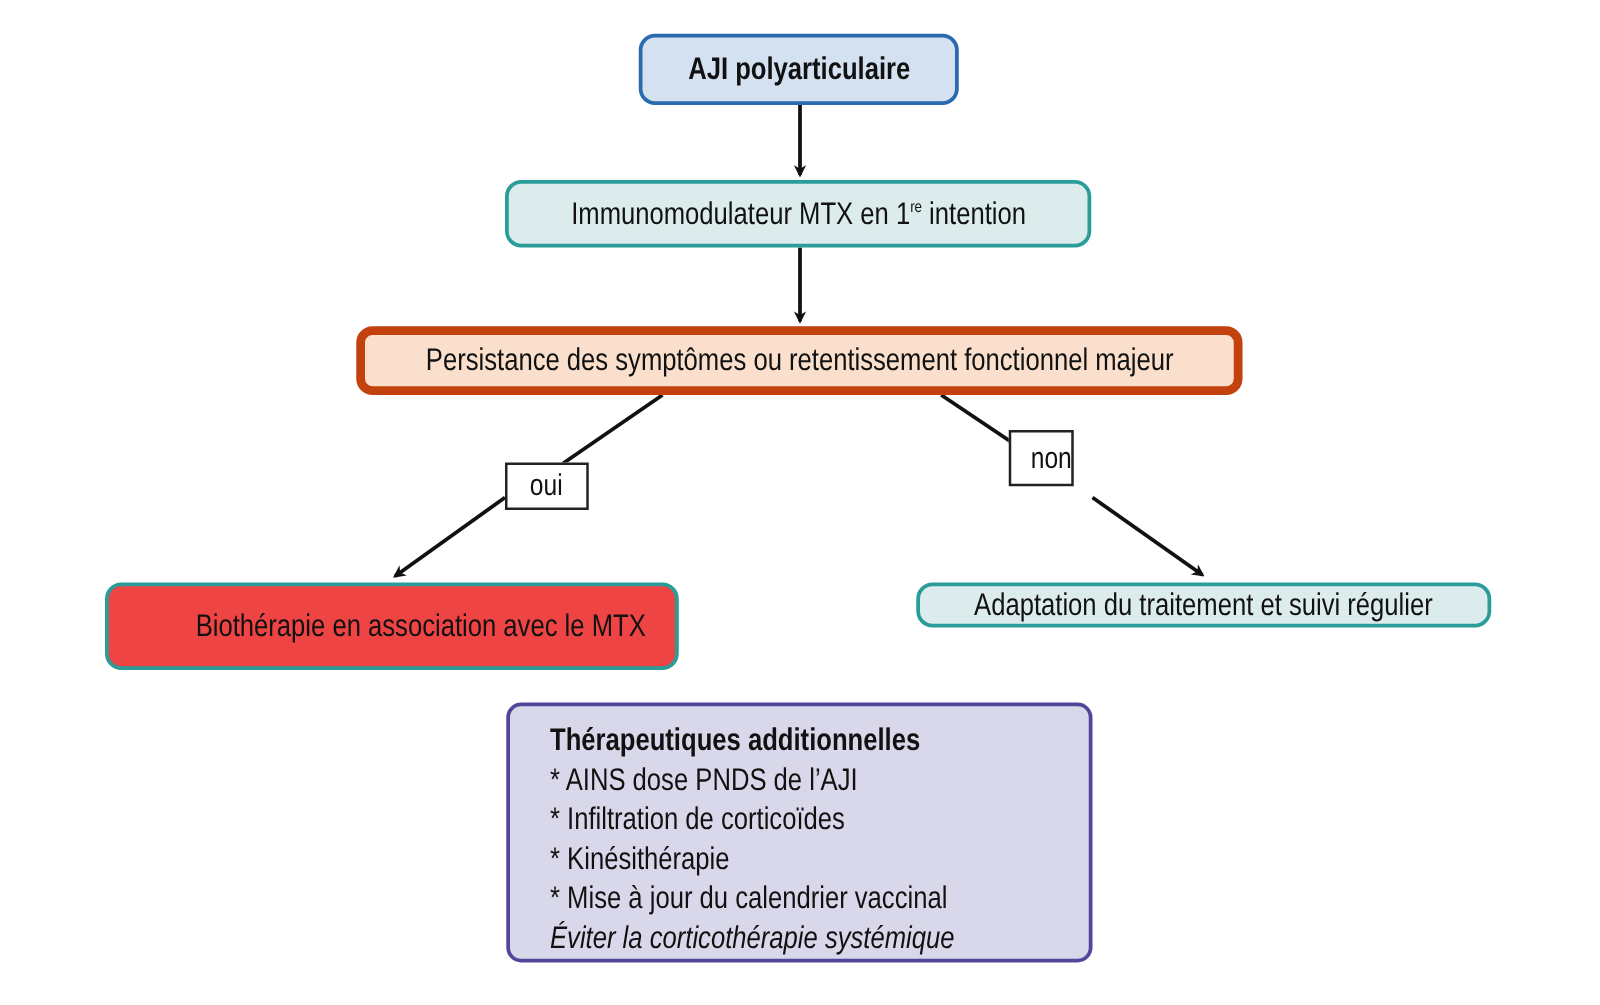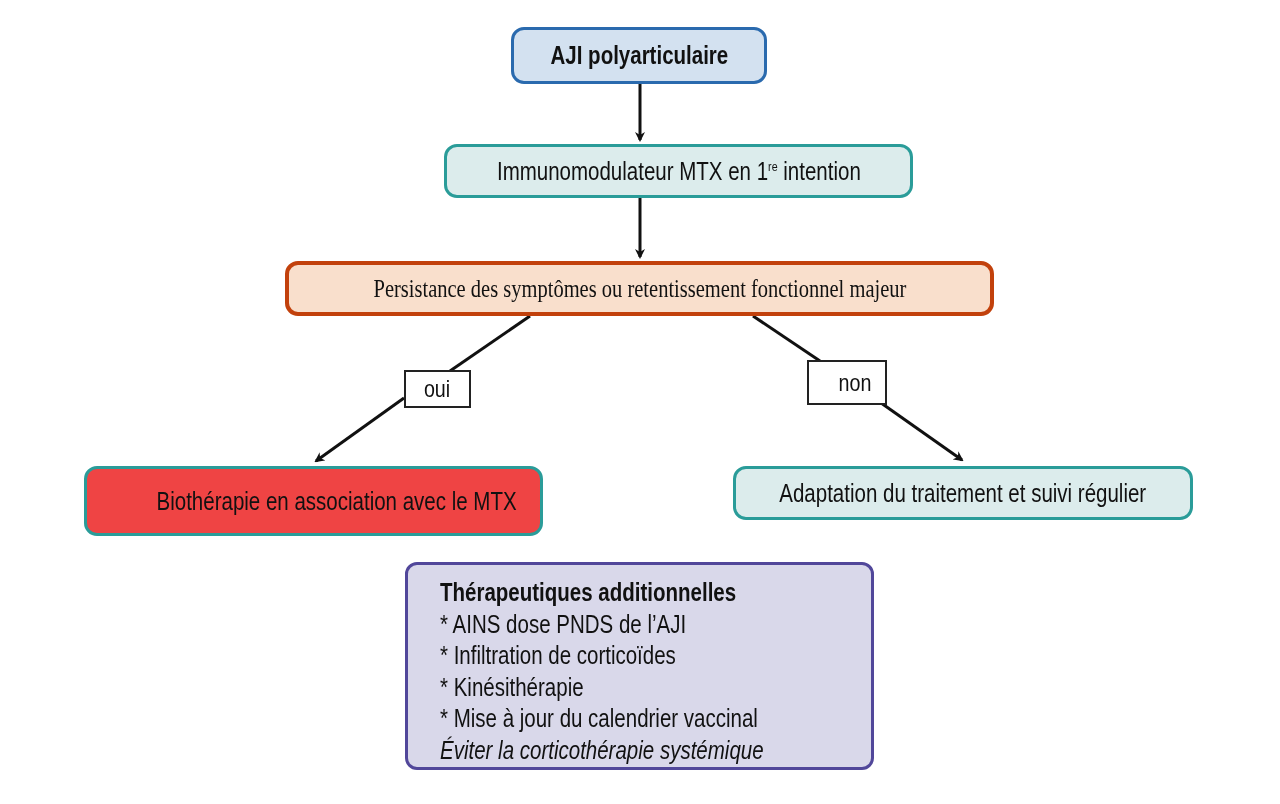--- a/index.html
+++ b/index.html
@@ -3,29 +3,29 @@
 <meta charset="utf-8">
 <style>
   html, body { margin:0; padding:0; background:#ffffff; }
   body { width:1280px; height:804px; position:relative; overflow:hidden;
          font-family:"Liberation Sans", sans-serif; color:#111; }
   .node { position:absolute; box-sizing:border-box; border-radius:13px;
           display:flex; align-items:center; justify-content:center; }
   .txt { display:inline-block; white-space:nowrap; transform:scaleX(0.82); transform-origin:center; font-size:25px; }
   #n-root { left:511px; top:27px; width:256px; height:57px; background:#d3e1f0; border:3px solid #2a6aae; }
   #n-root .txt { font-weight:bold; }
-  #n-mtx { left:404px; top:144px; width:469px; height:54px; background:#dcecec; border:3px solid #2a9c99;margin-left:40px; }
-  #n-persist { left:285px; top:261px; width:709px; height:55px; background:#f9dfcc; border:4px solid #c2410c;font-family:Liberation Serif, serif; }
+  #n-mtx { left:404px; top:144px; width:469px; height:54px; background:#dcecec; border:3px solid #2a9c99; }
+  #n-persist { left:285px; top:261px; width:709px; height:55px; background:#f9dfcc; border:7px solid #c2410c; }
   #n-bio { left:84px; top:466px; width:459px; height:70px; background:#ef4444; border:3px solid #2a9c99;padding-left:46px; }
-  #n-adapt { left:733px; top:466px; width:460px; height:54px; background:#dcecec; border:3px solid #2a9c99; }
+  #n-adapt { left:733px; top:466px; width:460px; height:36px; background:#dcecec; border:3px solid #2a9c99; }
   .label { position:absolute; box-sizing:border-box; background:#fff; border:2px solid #222;
            display:flex; align-items:center; justify-content:center; }
   .label .txt { font-size:24px; }
   #l-oui { left:404px; top:370px; width:67px; height:38px; }
-  #l-non { left:807px; top:360px; width:80px; height:45px;padding-left:16px; }
+  #l-non { left:807px; top:344px; width:52px; height:45px;padding-left:16px; }
   #n-add { position:absolute; left:405px; top:562px; width:469px; height:208px; box-sizing:border-box;
            background:#d9d8ea; border:3px solid #51479a; border-radius:12px; padding:12px 0 0 32px; }
   #n-add .line { font-size:25px; line-height:31.5px; white-space:nowrap; transform:scaleX(0.82); transform-origin:left; }
   #n-add .head { font-weight:bold; }
   #n-add .note { font-style:italic; }
   sup { font-size:13px; vertical-align:super; line-height:0; }
   svg#edges { position:absolute; left:0; top:0; }
 </style>
 </head>
 <body>

